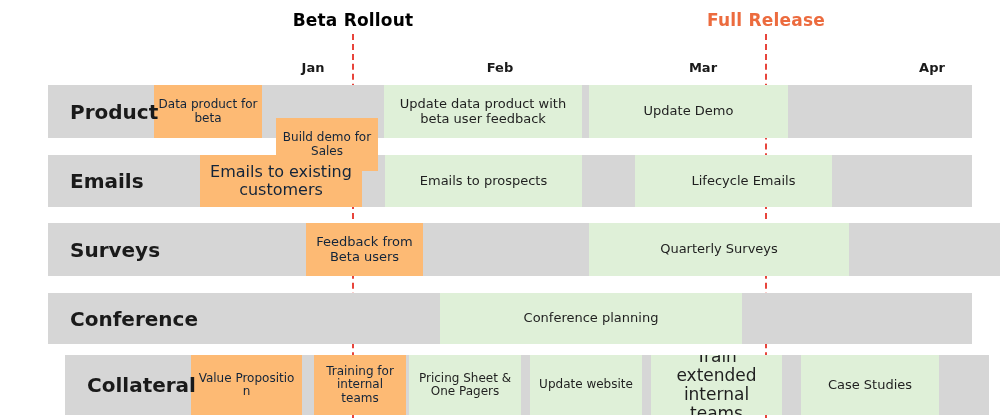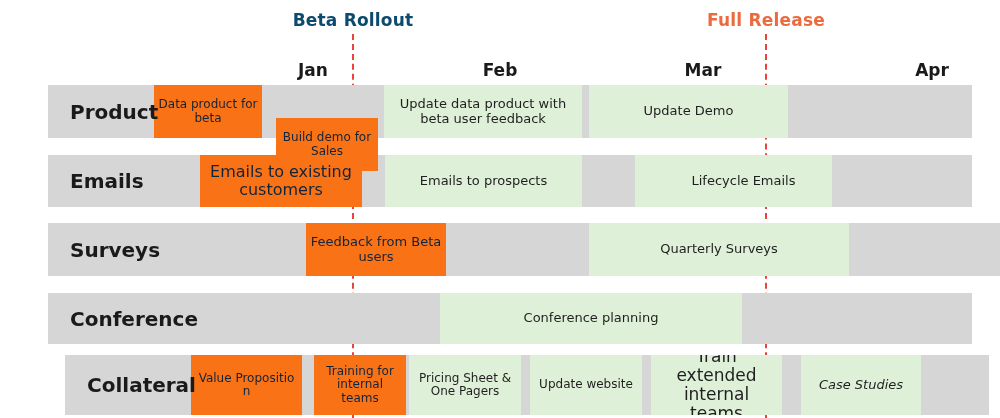--- a/index.html
+++ b/index.html
@@ -31,21 +31,21 @@
     letter-spacing: 0.2px;
   }
   .milestone-line {
     position: absolute;
     width: 0;
     border-left: 2px dashed #e8453c;
     transform: translateX(-1px);
   }
   .month-label {
     position: absolute;
-    font-size: 17px;
+    font-size: 13px;
     font-weight: 700;
     color: #1a1a1a;
     white-space: nowrap;
     transform: translateX(-50%);
   }
   .row {
     position: absolute;
     left: 48px;
     width: 924px;
   }
@@ -78,33 +78,33 @@
     box-sizing: border-box;
     padding: 1px 4px;
     z-index: 2;
     overflow: hidden;
   }
   .bar span {
     display: block;
     line-height: 1.12;
   }
   .bar.blue {
-    background: #f97316;
+    background: #fdba74;
     color: #12243a;
   }
   .bar.green {
     background: #dff0d8;
     color: #1f1f1f;
   }
 </style>
 </head>
 <body>
 
 <div id="chart">
-    <div class="milestone-label" style="left: 353px; top: 10px; color: #0c4a6e;">Beta Rollout</div>
+    <div class="milestone-label" style="left: 353px; top: 10px; color: #000000;">Beta Rollout</div>
     <div class="milestone-line" style="left: 353px; top: 34px; height: 384px; border-left-color: rgb(232, 69, 60);"></div>
     <div class="milestone-label" style="left: 766px; top: 10px; color: rgb(236, 107, 62);">Full Release</div>
     <div class="milestone-line" style="left: 766px; top: 34px; height: 384px; border-left-color: rgb(232, 69, 60);"></div>
     <div class="month-label" style="left: 313px; top: 60px;">Jan</div>
     <div class="month-label" style="left: 500px; top: 60px;">Feb</div>
     <div class="month-label" style="left: 703px; top: 60px;">Mar</div>
     <div class="month-label" style="left: 932px; top: 60px;">Apr</div>
     <div class="row" style="top: 85px; height: 53px;">
       <div class="track" style="background: rgb(214, 214, 214);"></div>
       <div class="row-label">Product</div>
@@ -130,21 +130,21 @@
       <div class="bar green" style="left: 337px; width: 197px;">
         <span style="font-size: 13px;">Emails to prospects</span>
       </div>
       <div class="bar green" style="left: 587px; width: 197px;">
         <span style="font-size: 13px; padding-left: 20px;">Lifecycle Emails</span>
       </div>
     </div>
     <div class="row" style="top: 223px; height: 53px; padding-left: 44px;">
       <div class="track" style="background: rgb(214, 214, 214);"></div>
       <div class="row-label">Surveys</div>
-      <div class="bar blue" style="left: 258px; width: 140px;">
+      <div class="bar blue" style="left: 258px; width: 117px;">
         <span style="font-size: 13px;">Feedback from Beta users</span>
       </div>
       <div class="bar green" style="left: 541px; width: 260px;">
         <span style="font-size: 13px;">Quarterly Surveys</span>
       </div>
     </div>
     <div class="row" style="top: 293px; height: 51px;">
       <div class="track" style="background: rgb(214, 214, 214);"></div>
       <div class="row-label">Conference</div>
       <div class="bar green" style="left: 392px; width: 302px;">
@@ -162,17 +162,17 @@
       </div>
       <div class="bar green" style="left: 344px; width: 112px;">
         <span style="font-size: 12px;">Pricing Sheet &amp; One Pagers</span>
       </div>
       <div class="bar green" style="left: 465px; width: 112px;">
         <span style="font-size: 12px;">Update website</span>
       </div>
       <div class="bar green" style="left: 586px; width: 131px;">
         <span style="font-size: 17px;">Train extended internal teams</span>
       </div>
-      <div class="bar green" style="left: 736px; width: 120px; font-style: italic;">
+      <div class="bar green" style="left: 736px; width: 138px;">
         <span style="font-size: 13px;">Case Studies</span>
       </div>
     </div>
   </div>
 
 </body></html>

